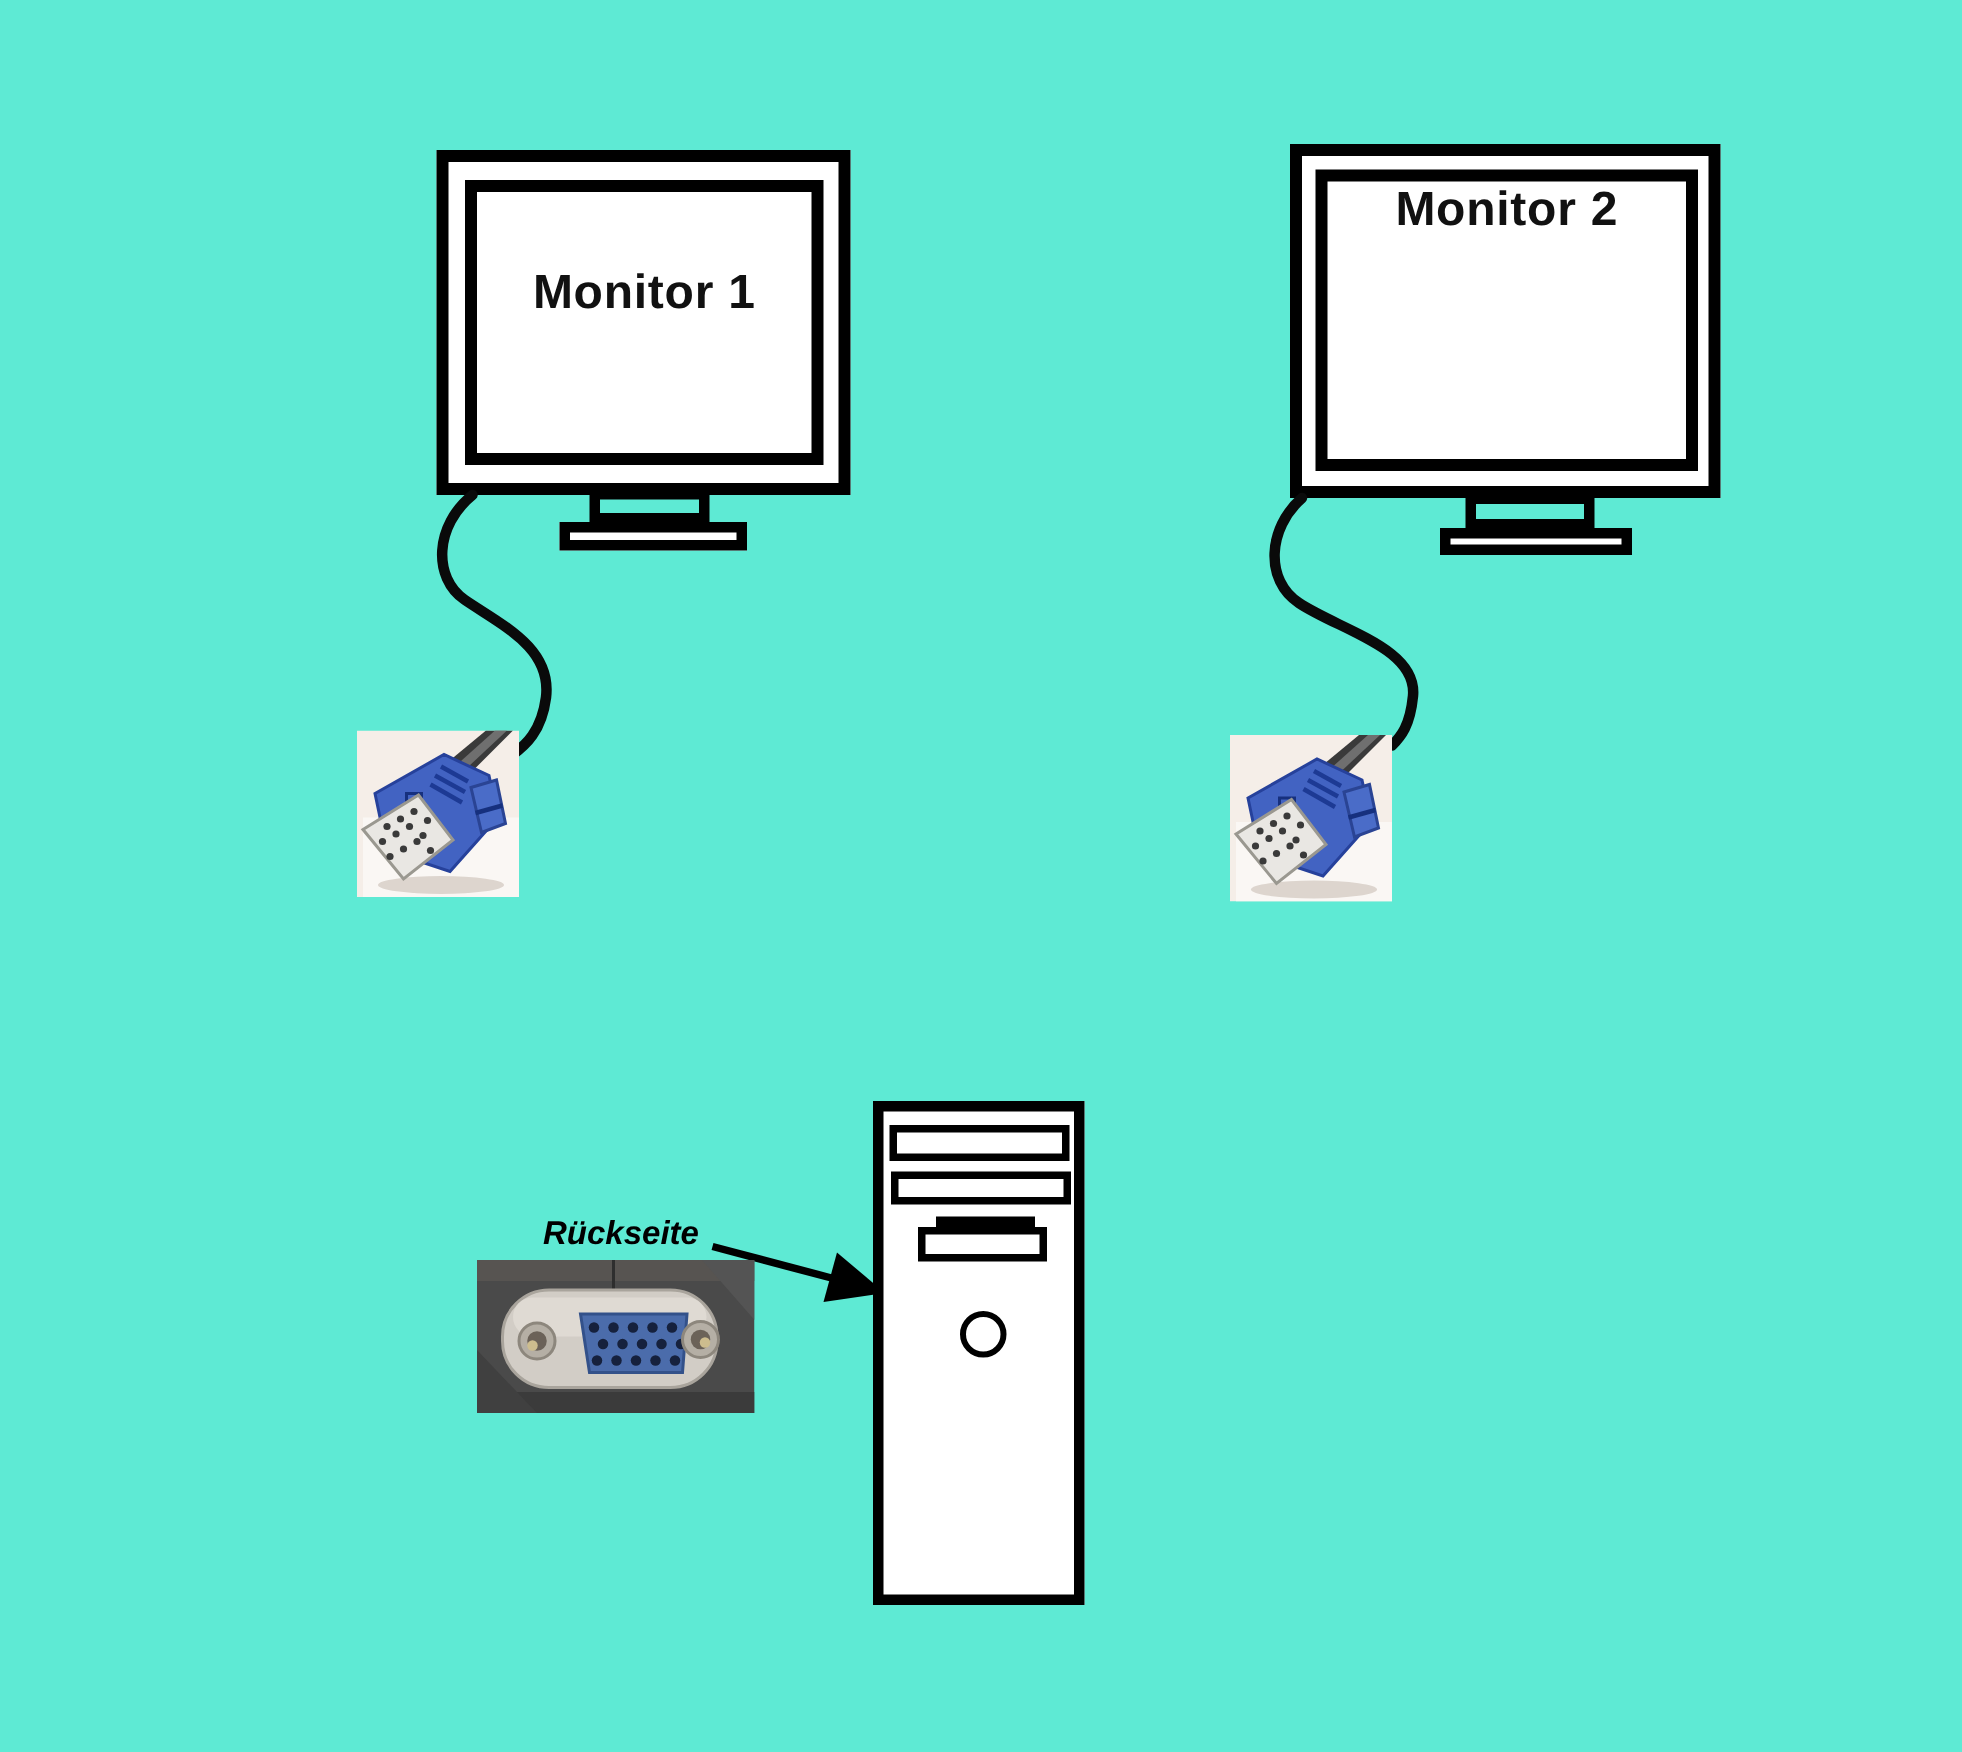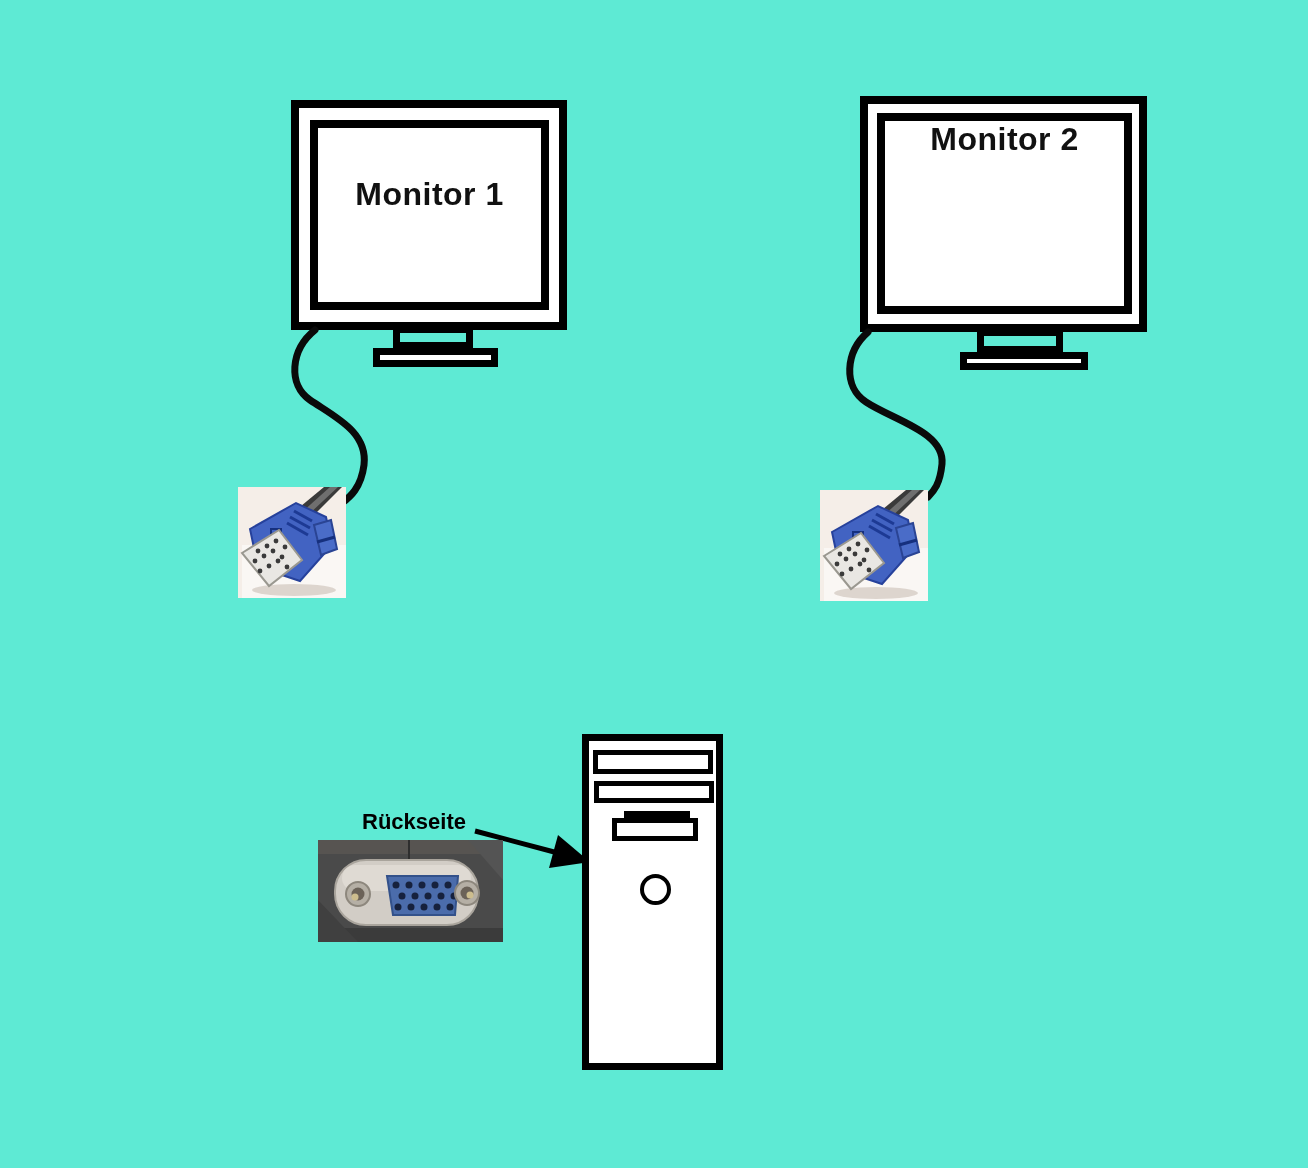--- a/index.html
+++ b/index.html
@@ -37,21 +37,21 @@
   .pc-slot1 { left: 593px; top: 750px; width: 120px; height: 24px; border: 5px solid #000; }
   .pc-slot2 { left: 594px; top: 781px; width: 120px; height: 22px; border: 5px solid #000; }
   .pc-tray-bar { left: 624px; top: 811px; width: 66px; height: 9px; background: #000; }
   .pc-tray  { left: 612px; top: 818px; width: 86px; height: 23px; border: 5px solid #000; }
   .pc-power { left: 640px; top: 874px; width: 31px; height: 31px; border: 4px solid #000; border-radius: 50%; }
   .pc-label-wrap { left: 582px; top: 930px; width: 141px; text-align: center; }
   .pc-label { font-weight: bold; font-size: 46px; color: #111; }
 
   
   .rear-label-wrap { left: 362px; top: 809px; width: 140px; }
-  .rear-label { font-weight: bold; font-size: 22px; color: #000; }
+  .rear-label { font-weight: bold; font-size: 22px; color: #000; font-style: italic; }
 
   .overlay-svg { position: absolute; left: 0; top: 0; pointer-events: none; }
   .photo { display: block; }
 </style>
 </head>
 <body>
 
 <div class="canvas">
 
   <div class="abs monitor-outer m1-outer"></div>

